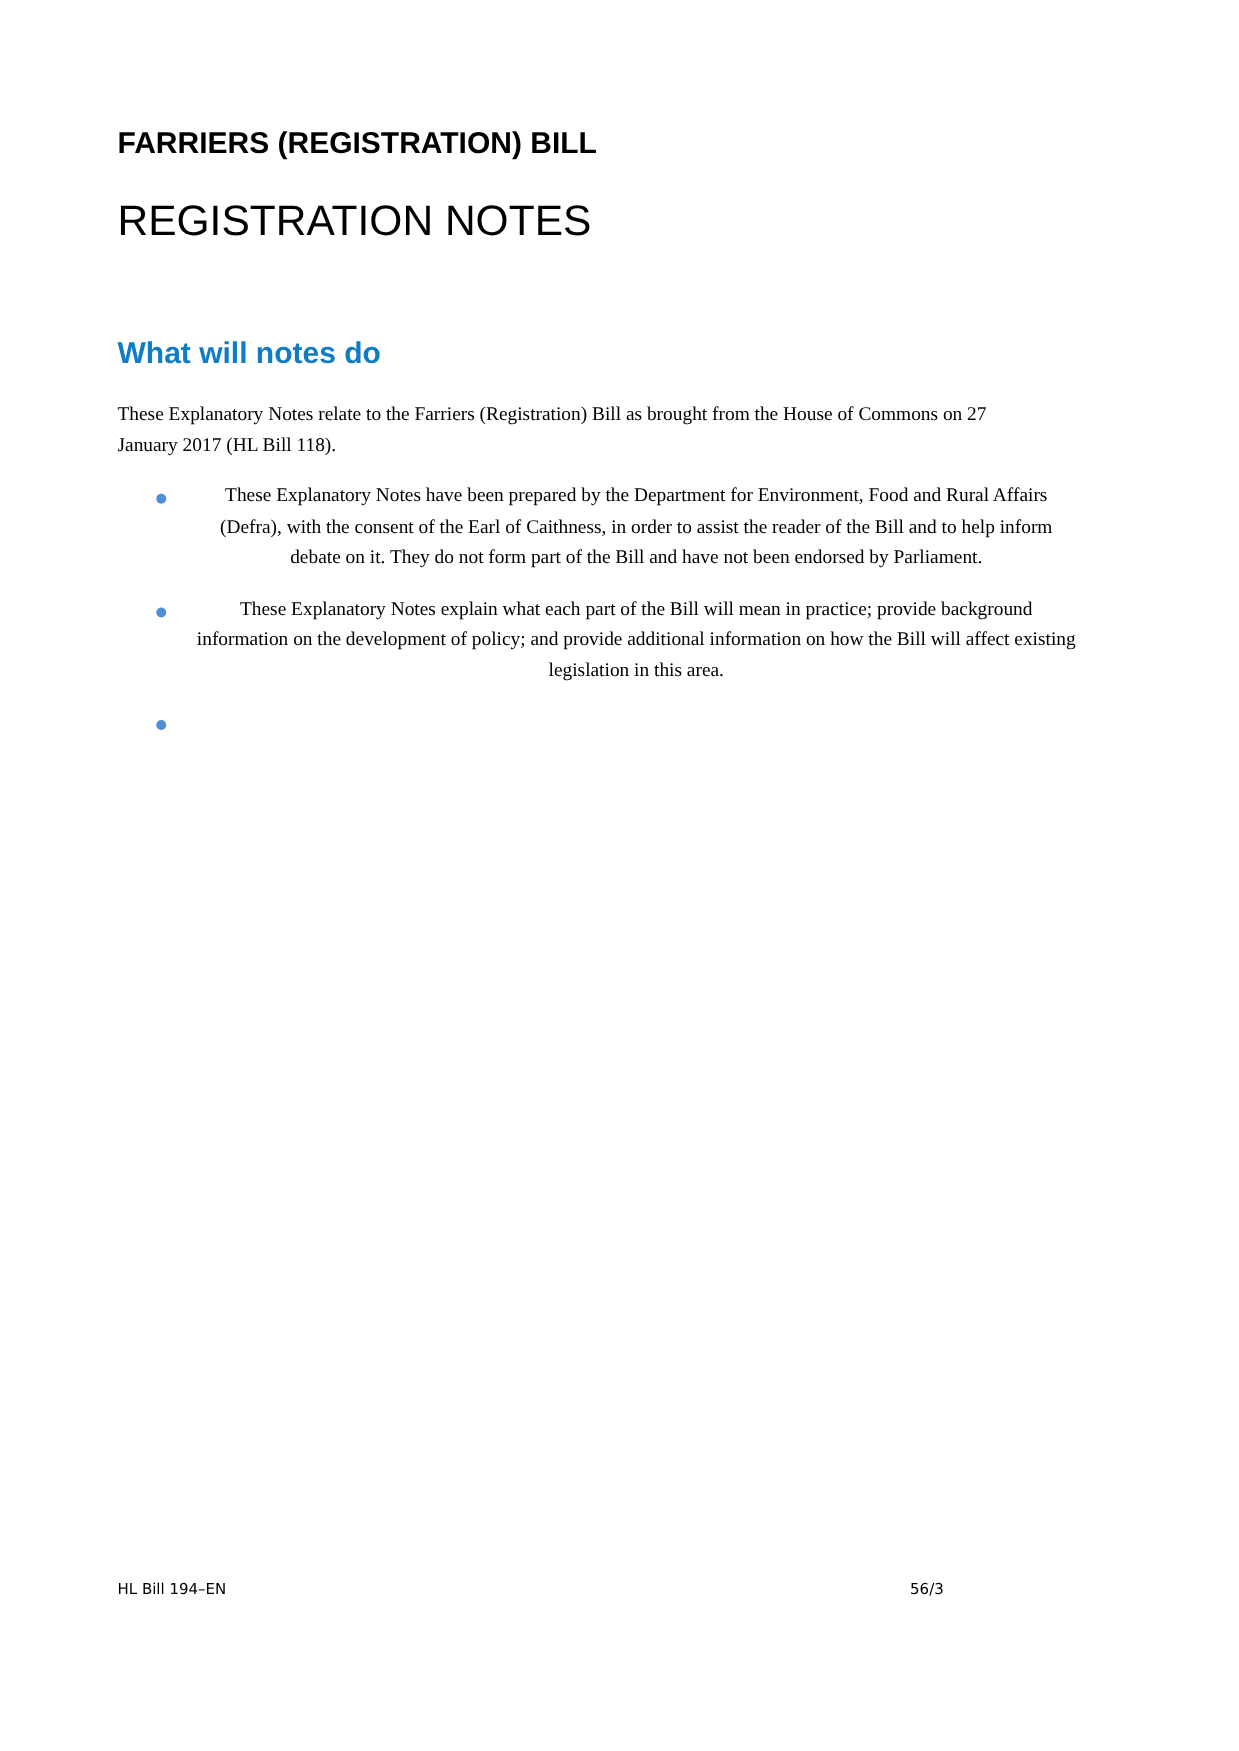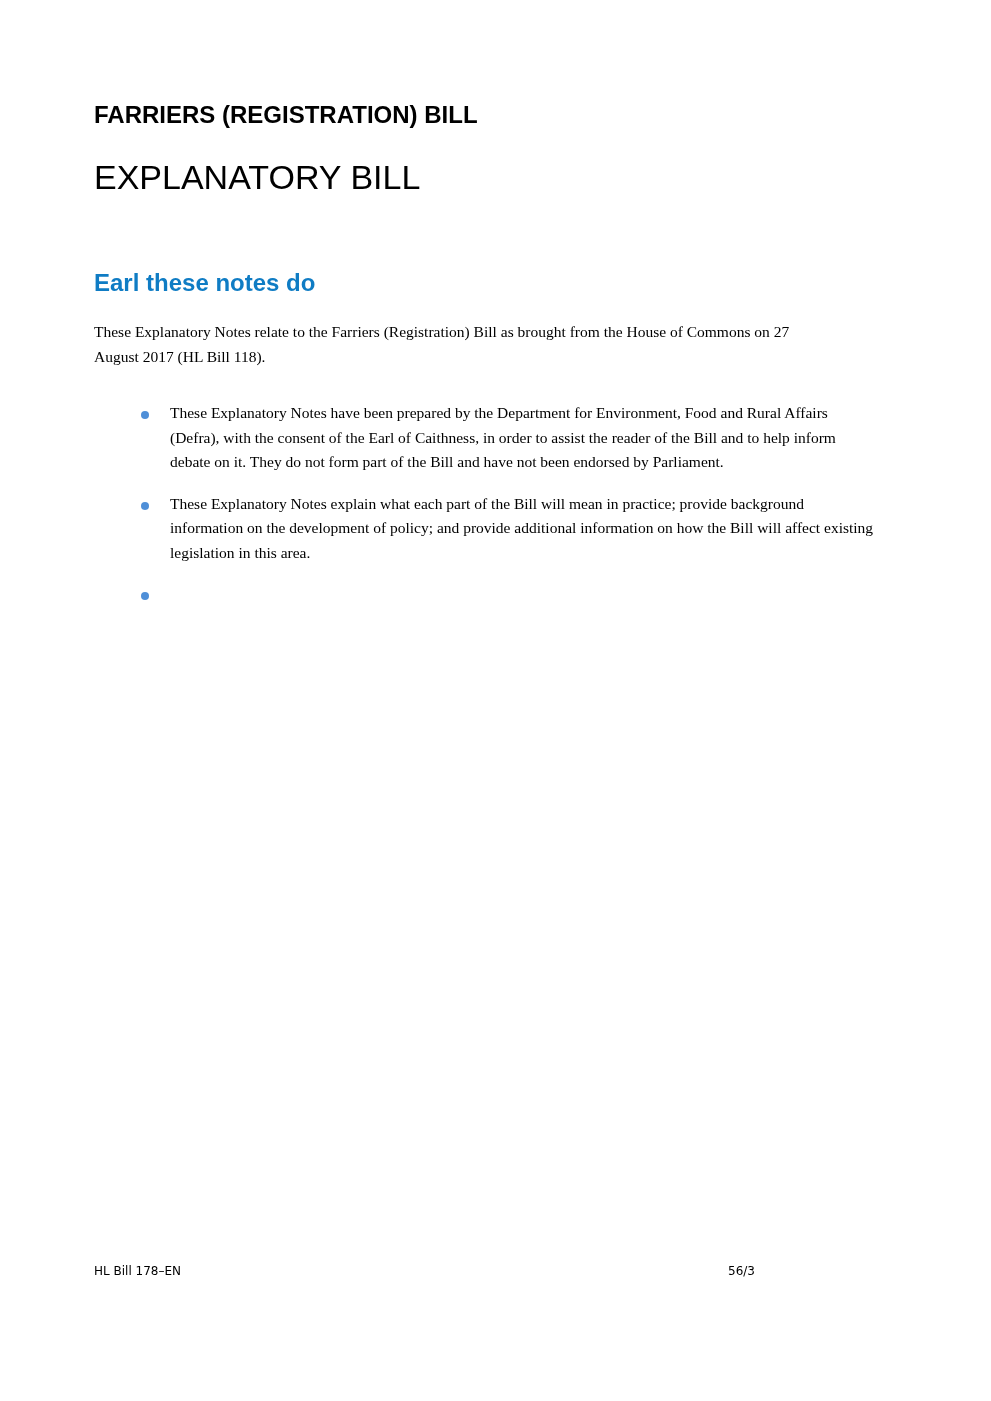--- a/index.html
+++ b/index.html
@@ -62,23 +62,24 @@
       margin: 0;
       font-family: "Liberation Serif", serif;
       font-size: 15.5px;
       line-height: 24.5px;
     }
     .bullets {
       position: absolute;
       left: 94px;
       top: 385px;
       width: 770px;
-      margin: 16px;
+      margin: 0;
       padding: 0;
       list-style: none;
+      text-align: center;
     }
     .bullet {
       position: relative;
       padding-left: 60px;
       margin-bottom: 17px;
       font-family: "Liberation Serif", serif;
       font-size: 15.5px;
       line-height: 24.5px;
     }
     .bullet-dot {
@@ -111,36 +112,36 @@
       white-space: nowrap;
     }
   </style>
 </head>
 <body>
 
 <div class="page">
 
   <h1 class="title">FARRIERS (REGISTRATION) BILL</h1>
 
-  <h2 class="subtitle">EXPLANATORY BILL</h2>
+  <h2 class="subtitle">REGISTRATION NOTES</h2>
 
-  <h3 class="section-heading">Earl these notes do</h3>
+  <h3 class="section-heading">What will notes do</h3>
 
-  <p class="intro">These Explanatory Notes relate to the Farriers (Registration) Bill as brought from the House of Commons on 27 August 2017 (HL Bill 118).</p>
+  <p class="intro">These Explanatory Notes relate to the Farriers (Registration) Bill as brought from the House of Commons on 27 January 2017 (HL Bill 118).</p>
 
   <ul class="bullets">
     <li class="bullet">
       <span class="bullet-dot"></span>
       <span>These Explanatory Notes have been prepared by the Department for Environment, Food and Rural Affairs (Defra), with the consent of the Earl of Caithness, in order to assist the reader of the Bill and to help inform debate on it. They do not form part of the Bill and have not been endorsed by Parliament.</span>
     </li>
     <li class="bullet">
       <span class="bullet-dot"></span>
       <span>These Explanatory Notes explain what each part of the Bill will mean in practice; provide background information on the development of policy; and provide additional information on how the Bill will affect existing legislation in this area.</span>
     </li>
     <li class="bullet">
       <span class="bullet-dot"></span>
     </li>
   </ul>
 
-  <div class="footer-left">HL Bill 178–EN</div>
+  <div class="footer-left">HL Bill 194–EN</div>
   <div class="footer-right">56/3</div>
 
 </div>
 
 </body></html>

